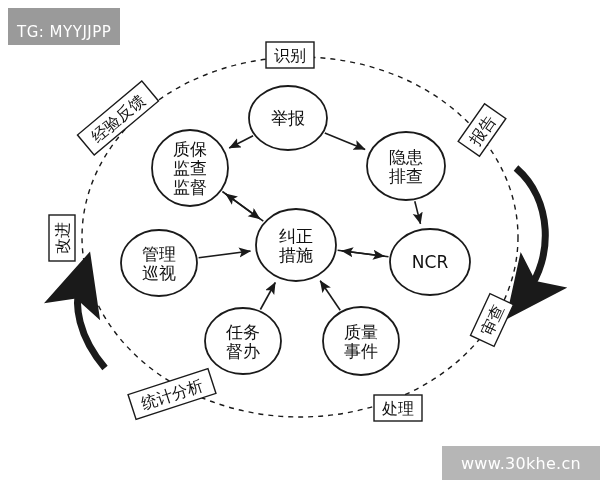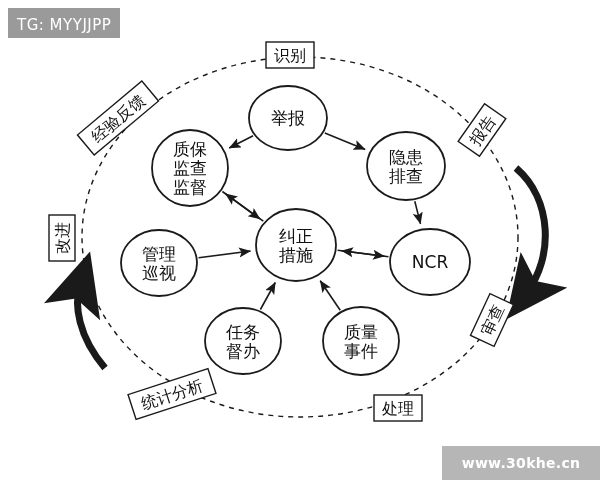--- a/index.html
+++ b/index.html
@@ -27,38 +27,37 @@
     height: 480px;
   }
   .tg-badge {
     position: absolute;
     left: 8px;
     top: 8px;
     background: #9a9a9a;
     color: #ffffff;
     font-size: 15px;
     font-family: "DejaVu Sans", "Liberation Sans", sans-serif;
-    padding: 9px 9px 4px 9px;
+    padding: 16px 9px 4px 9px;
     letter-spacing: 0.5px;
     line-height: 1.1;
   }
   .watermark {
     position: absolute;
     right: 0;
     bottom: 0;
     width: 158px;
     height: 34px;
     background: #b6b6b6;
     color: #ffffff;
-    font-size: 14px;
+    font-size: 16px;
     display: flex;
     align-items: center;
     justify-content: center;
     letter-spacing: 0.3px;
-    font-weight: bold;
   }
   .node-label, .stage-label {
     font-family: "DejaVu Sans", "Liberation Sans", sans-serif;
   }
 </style>
 </head>
 <body>
 
 <div id="stage">
 

